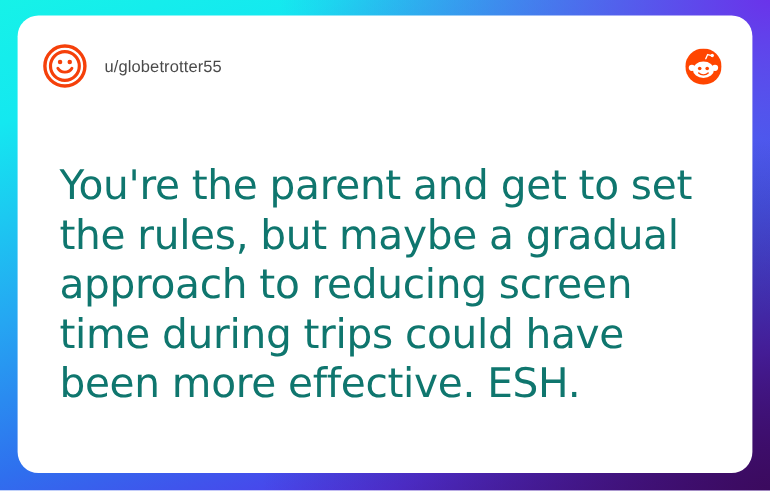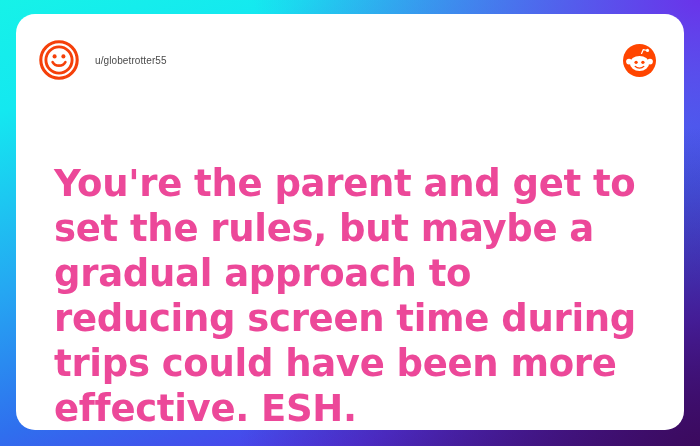--- a/index.html
+++ b/index.html
@@ -58,21 +58,21 @@
 
   .avatar-wrap {
     width: 42px;
     height: 42px;
     flex: 0 0 42px;
     display: block;
   }
 
   .username {
     margin-left: 15px;
-    font-size: 10px;
+    font-size: 15px;
     color: #4a4a4a;
     letter-spacing: 0.1px;
     white-space: nowrap;
     font-family: "Liberation Sans", sans-serif;
   }
 
   .spacer { flex: 1 1 auto; }
 
   .brand-wrap {
     width: 33px;
@@ -80,28 +80,28 @@
     flex: 0 0 33px;
     display: block;
     margin-right: 4px;
   }
 
   
   #post-body {
     position: absolute;
     left: 38px;
     right: 34px;
-    top: 147px;
+    top: 132px;
     font-size: 37px;
     line-height: 45px;
-    color: #ec4899;
+    color: #0f766e;
     letter-spacing: -0.3px;
     word-spacing: -0.5px;
     font-family: "DejaVu Sans", sans-serif;
-    font-weight: 700;
+    font-weight: 400;
     white-space: pre-wrap;
   }
 </style>
 </head>
 <body>
 
 <div id="stage">
 
   <div id="backdrop"></div>
 

